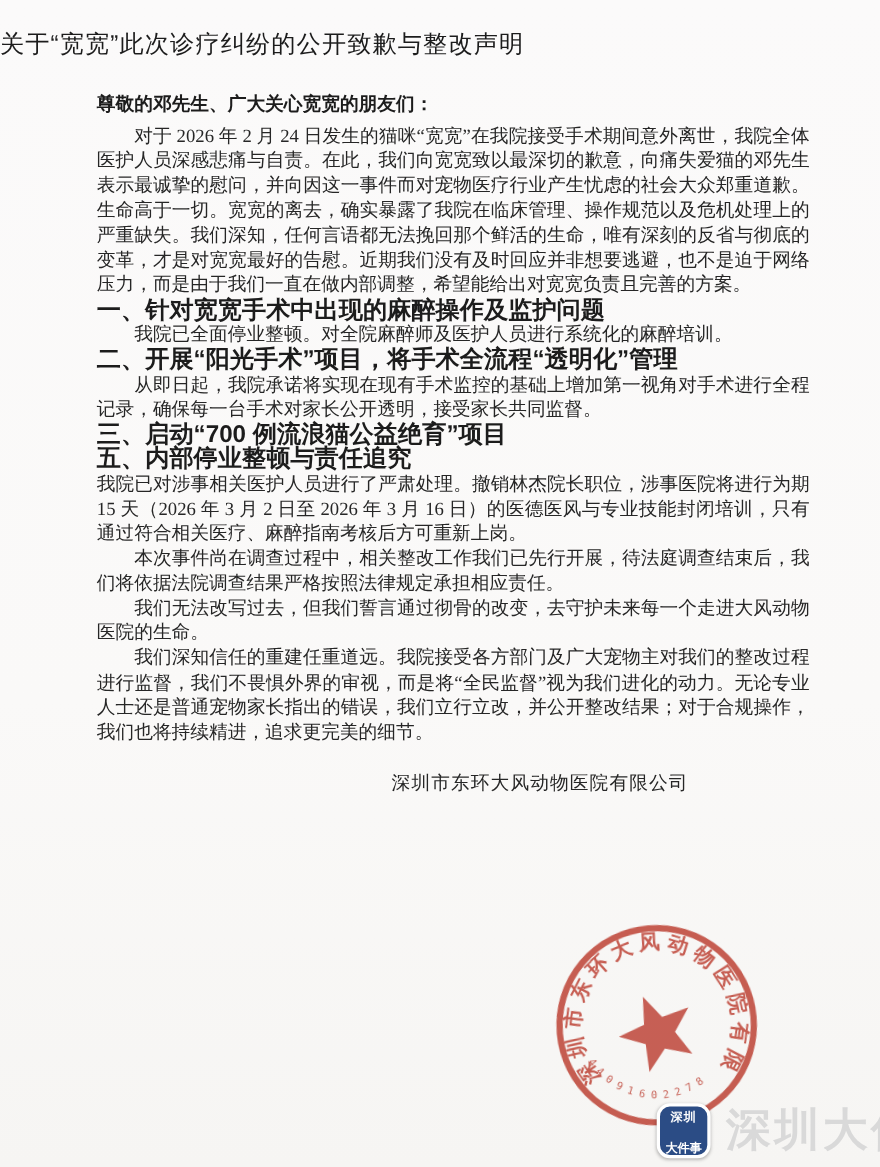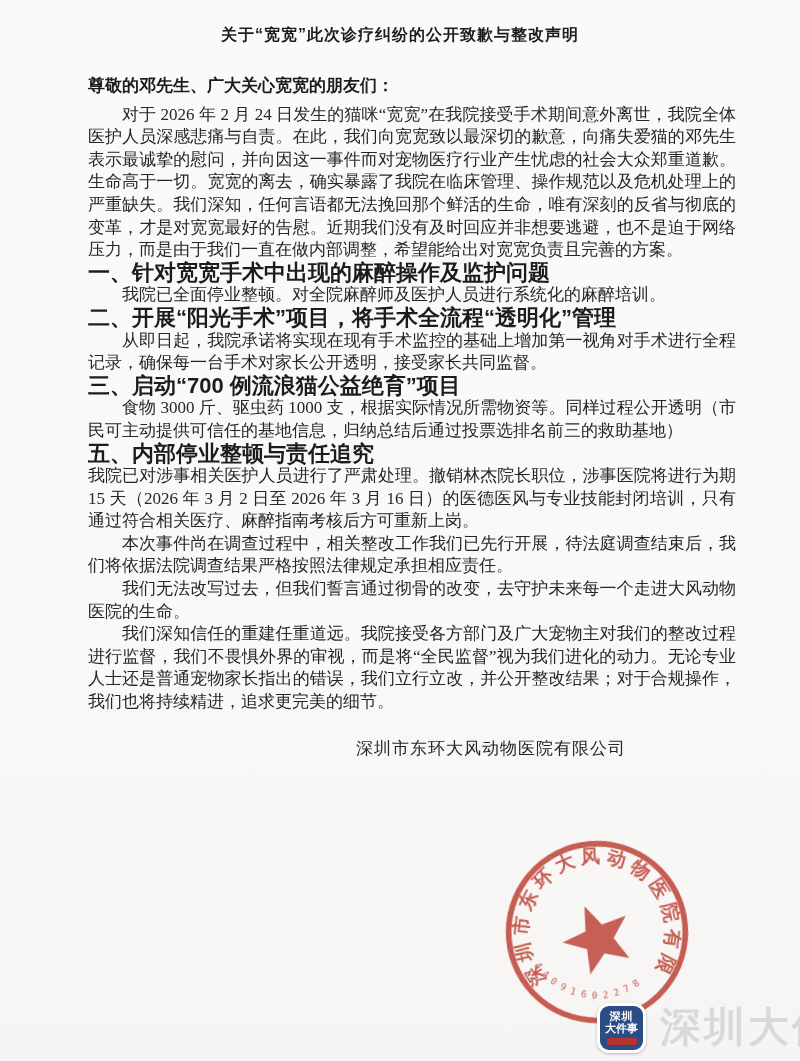--- a/index.html
+++ b/index.html
@@ -9,23 +9,23 @@
     width: 800px;
     height: 1061px;
     margin: 0 auto;
     background: linear-gradient(180deg, #fbfafa 0%, #faf9f8 60%, #f6f5f3 100%);
     overflow: hidden;
     font-family: "Liberation Serif", "DejaVu Serif", serif;
     color: #262626;
   }
   .title {
     margin-top: 25px;
-    text-align: center;
-    font-size: 16px;
-    font-weight: 700;
+    text-align: left;
+    font-size: 22px;
+    font-weight: 400;
     letter-spacing: 1px;
     color: #1c1c1c;
     font-family: "Liberation Sans", "DejaVu Sans", sans-serif;
   }
   .content {
     padding: 0 64px 0 88px;
     font-size: 17px;
     line-height: 22.6px;
     text-align: justify;
   }
@@ -78,20 +78,21 @@
     background: #2b4c85;
     border: 3px solid #ffffff;
     border-radius: 12px;
     box-shadow: 0 1px 3px rgba(0,0,0,0.25);
     display: flex;
     flex-direction: column;
     align-items: center;
     justify-content: flex-start;
     padding-top: 4px;
     font-family: "Liberation Sans", "DejaVu Sans", sans-serif;
+    gap: 16px;
   }
   .wm-icon .l1 { color: #fff; font-size: 11px; font-weight: 700; line-height: 12px; letter-spacing: 1px; }
   .wm-icon .l2 { color: #fff; font-size: 11px; font-weight: 700; line-height: 13px; }
   .wm-icon .redbar {
     margin-top: 3px;
     width: 30px;
     height: 7px;
     background: #b5342c;
     border-radius: 2px;
   }
@@ -118,21 +119,20 @@
     <p class="para indent first">对于 2026 年 2 月 24 日发生的猫咪“宽宽”在我院接受手术期间意外离世，我院全体医护人员深感悲痛与自责。在此，我们向宽宽致以最深切的歉意，向痛失爱猫的邓先生表示最诚挚的慰问，并向因这一事件而对宠物医疗行业产生忧虑的社会大众郑重道歉。生命高于一切。宽宽的离去，确实暴露了我院在临床管理、操作规范以及危机处理上的严重缺失。我们深知，任何言语都无法挽回那个鲜活的生命，唯有深刻的反省与彻底的变革，才是对宽宽最好的告慰。近期我们没有及时回应并非想要逃避，也不是迫于网络压力，而是由于我们一直在做内部调整，希望能给出对宽宽负责且完善的方案。</p>
 
     <div class="sec-heading">一、针对宽宽手术中出现的麻醉操作及监护问题</div>
     <p class="para indent">我院已全面停业整顿。对全院麻醉师及医护人员进行系统化的麻醉培训。</p>
 
     <div class="sec-heading">二、开展“阳光手术”项目，将手术全流程“透明化”管理</div>
     <p class="para indent">从即日起，我院承诺将实现在现有手术监控的基础上增加第一视角对手术进行全程记录，确保每一台手术对家长公开透明，接受家长共同监督。</p>
 
     <div class="sec-heading">三、启动“700 例流浪猫公益绝育”项目</div>
 
-    <p class="para indent">食物 3000 斤、驱虫药 1000 支，根据实际情况所需物资等。同样过程公开透明（市民可主动提供可信任的基地信息，归纳总结后通过投票选排名前三的救助基地）</p>
 
     <div class="sec-heading">五、内部停业整顿与责任追究</div>
     <p class="para">我院已对涉事相关医护人员进行了严肃处理。撤销林杰院长职位，涉事医院将进行为期 15 天（2026 年 3 月 2 日至 2026 年 3 月 16 日）的医德医风与专业技能封闭培训，只有通过符合相关医疗、麻醉指南考核后方可重新上岗。</p>
 
     <p class="para indent">本次事件尚在调查过程中，相关整改工作我们已先行开展，待法庭调查结束后，我们将依据法院调查结果严格按照法律规定承担相应责任。</p>
     <p class="para indent">我们无法改写过去，但我们誓言通过彻骨的改变，去守护未来每一个走进大风动物医院的生命。</p>
     <p class="para indent">我们深知信任的重建任重道远。我院接受各方部门及广大宠物主对我们的整改过程进行监督，我们不畏惧外界的审视，而是将“全民监督”视为我们进化的动力。无论专业人士还是普通宠物家长指出的错误，我们立行立改，并公开整改结果；对于合规操作，我们也将持续精进，追求更完美的细节。</p>
 
     <div class="sign-block">
       <p class="signature">深圳市东环大风动物医院有限公司</p>

